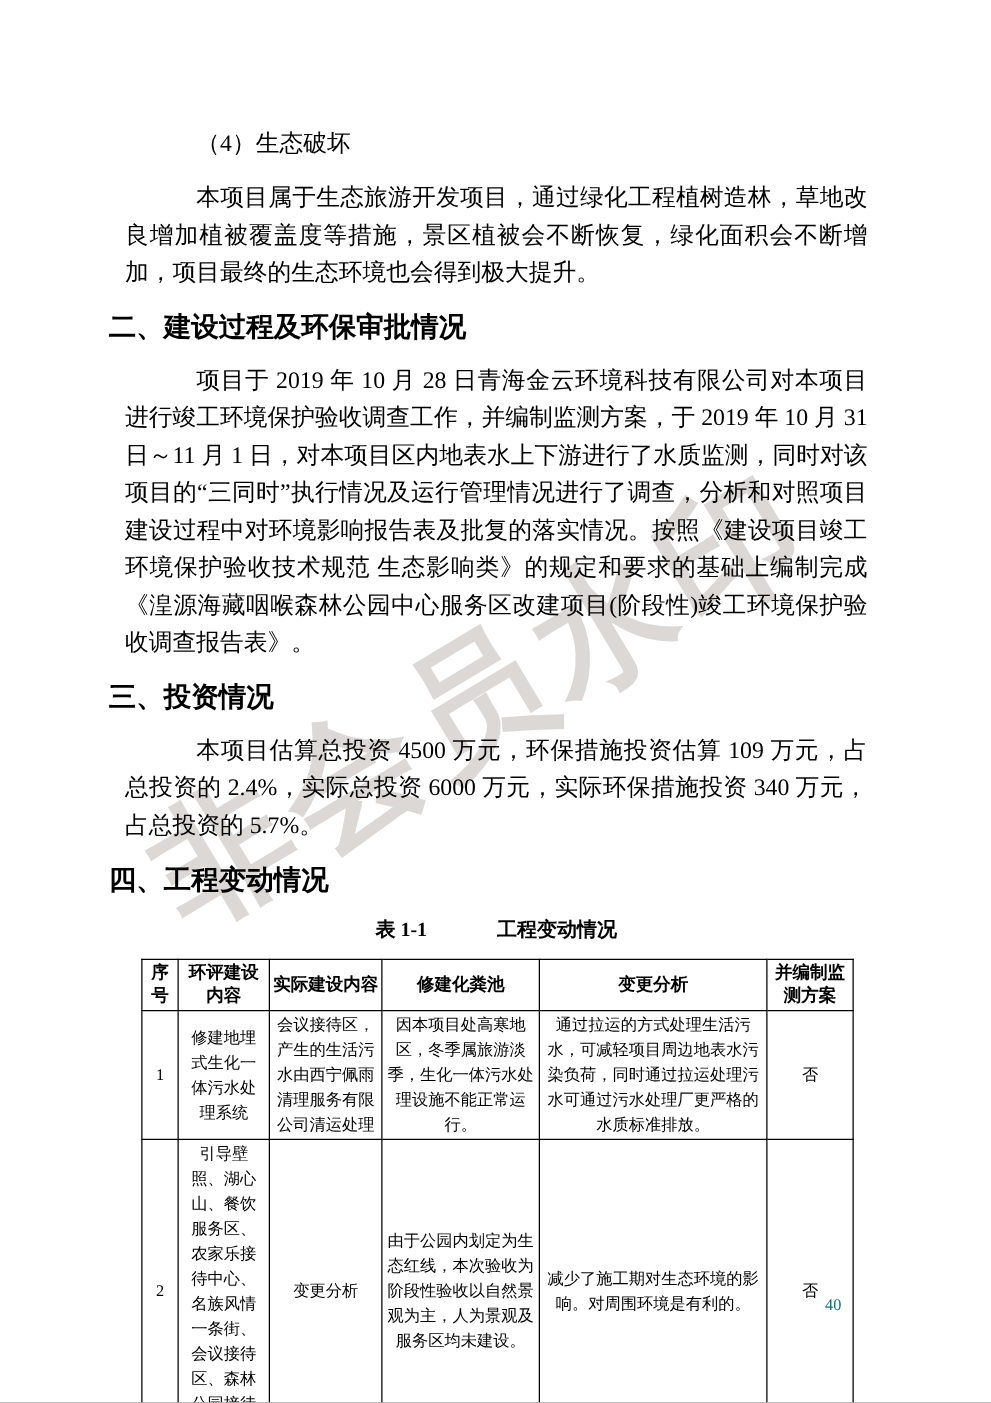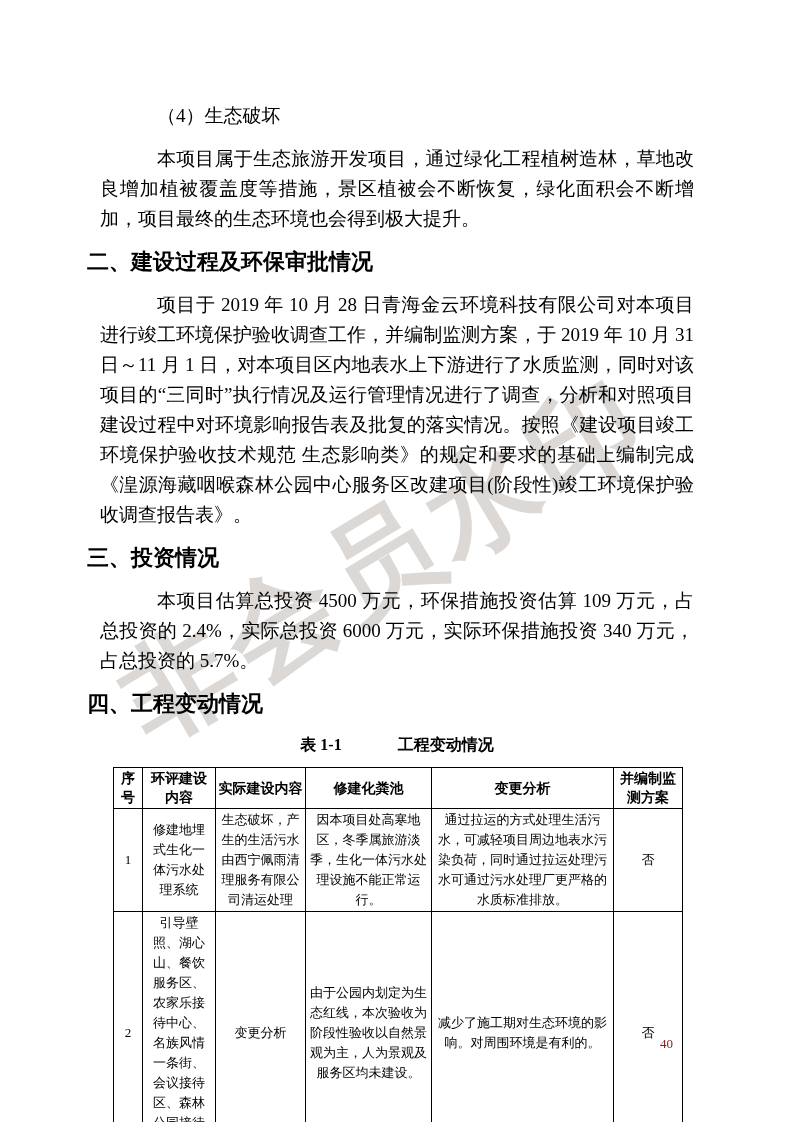--- a/index.html
+++ b/index.html
@@ -80,21 +80,21 @@
   .change-table th.col-major { padding:1px 5px; }
   .change-table td.cell-eia { padding:1px 7px; }
   .change-table tr.hdr-row   { height:41px; }
   .change-table tr.data-row1 { height:100px; }
   .change-table tr.data-row2 { height:213px; }
   .page-number {
     position:absolute;
     left:660px; top:1036px;
     font-size:13px;
     line-height:16px;
-    color:#7f1d1d;
+    color:#0f766e;
     z-index:1;
   }
 </style>
 </head>
 <body>
 
 <div class="page">
 
   <div class="watermark">非会员水印</div>
 
@@ -126,21 +126,21 @@
           <th class="col-seq">序号</th>
           <th>环评建设内容</th>
           <th>实际建设内容</th>
           <th>修建化粪池</th>
           <th>变更分析</th>
           <th class="col-major">并编制监测方案</th>
         </tr>
         <tr class="data-row1">
           <td>1</td>
           <td class="cell-eia">修建地埋式生化一体污水处理系统</td>
-          <td>生态破坏，产生的生活污水由西宁佩雨清理服务有限公司清运处理</td>
+          <td>会议接待区，产生的生活污水由西宁佩雨清理服务有限公司清运处理</td>
           <td>因本项目处高寒地区，冬季属旅游淡季，生化一体污水处理设施不能正常运行。</td>
           <td>通过拉运的方式处理生活污水，可减轻项目周边地表水污染负荷，同时通过拉运处理污水可通过污水处理厂更严格的水质标准排放。</td>
           <td>否</td>
         </tr>
         <tr class="data-row2">
           <td>2</td>
           <td class="cell-eia">引导壁照、湖心山、餐饮服务区、农家乐接待中心、名族风情一条街、会议接待区、森林公园接待管理处</td>
           <td>变更分析</td>
           <td>由于公园内划定为生态红线，本次验收为阶段性验收以自然景观为主，人为景观及服务区均未建设。</td>
           <td>减少了施工期对生态环境的影响。对周围环境是有利的。</td>

